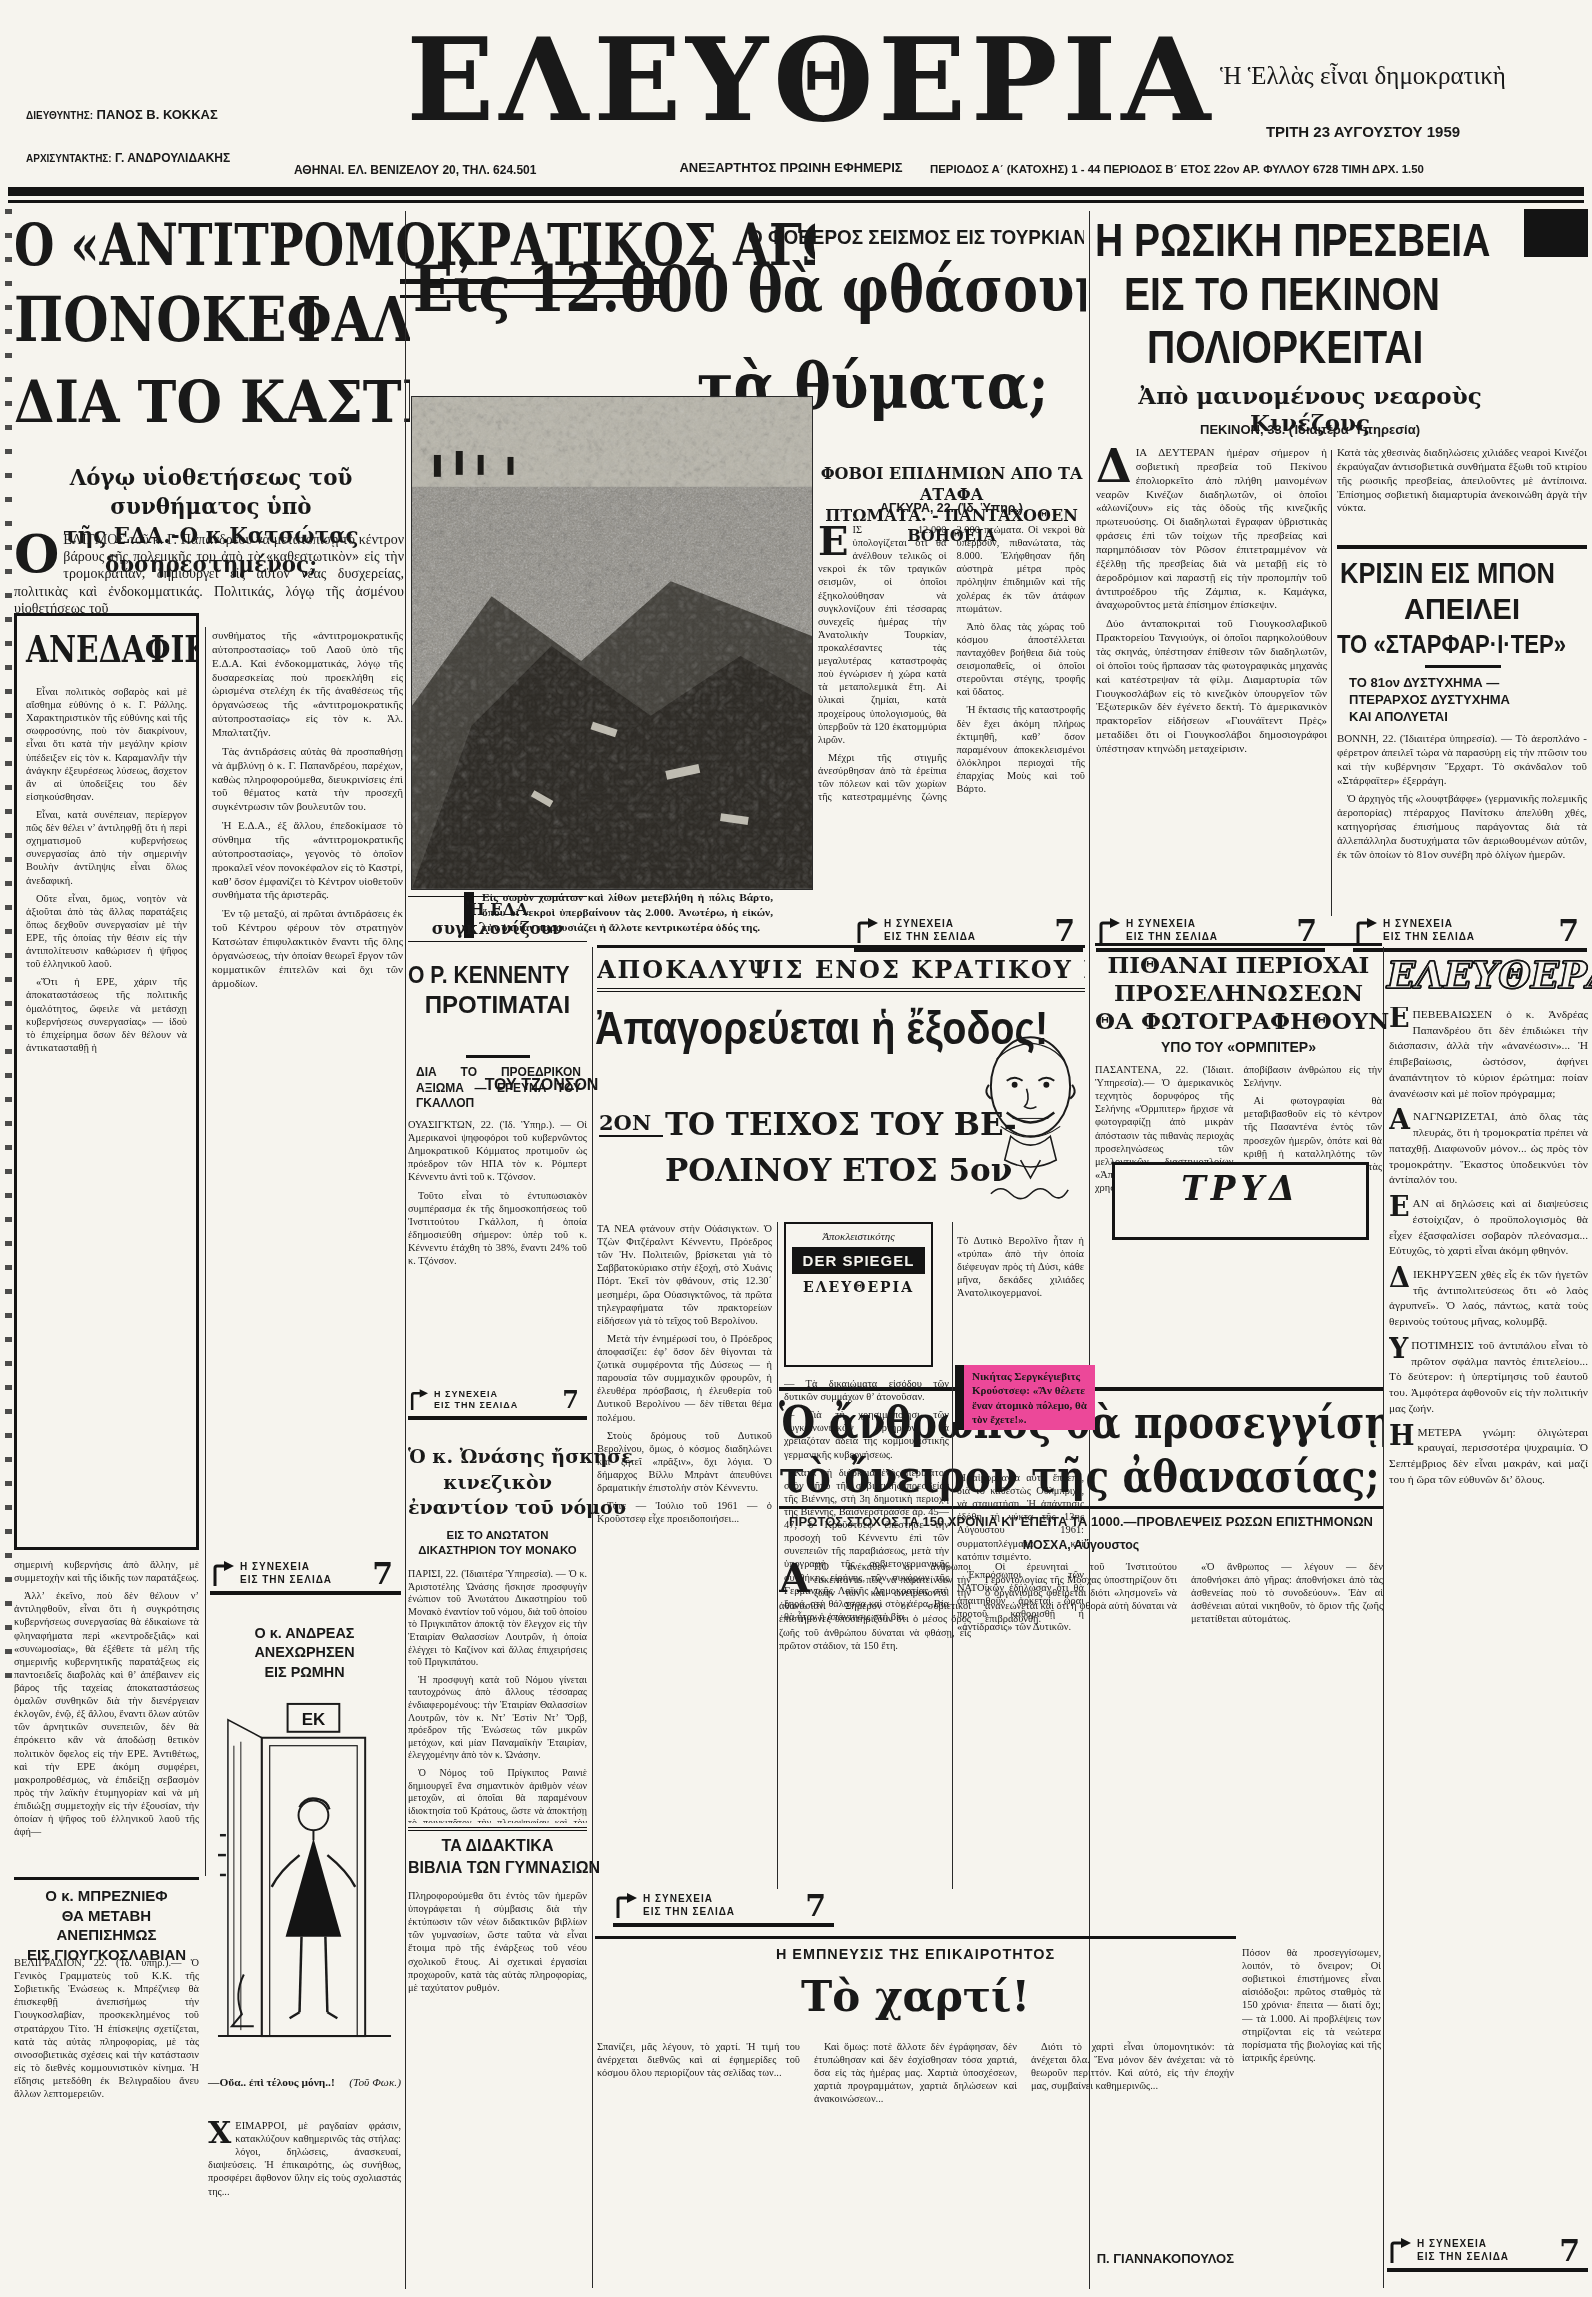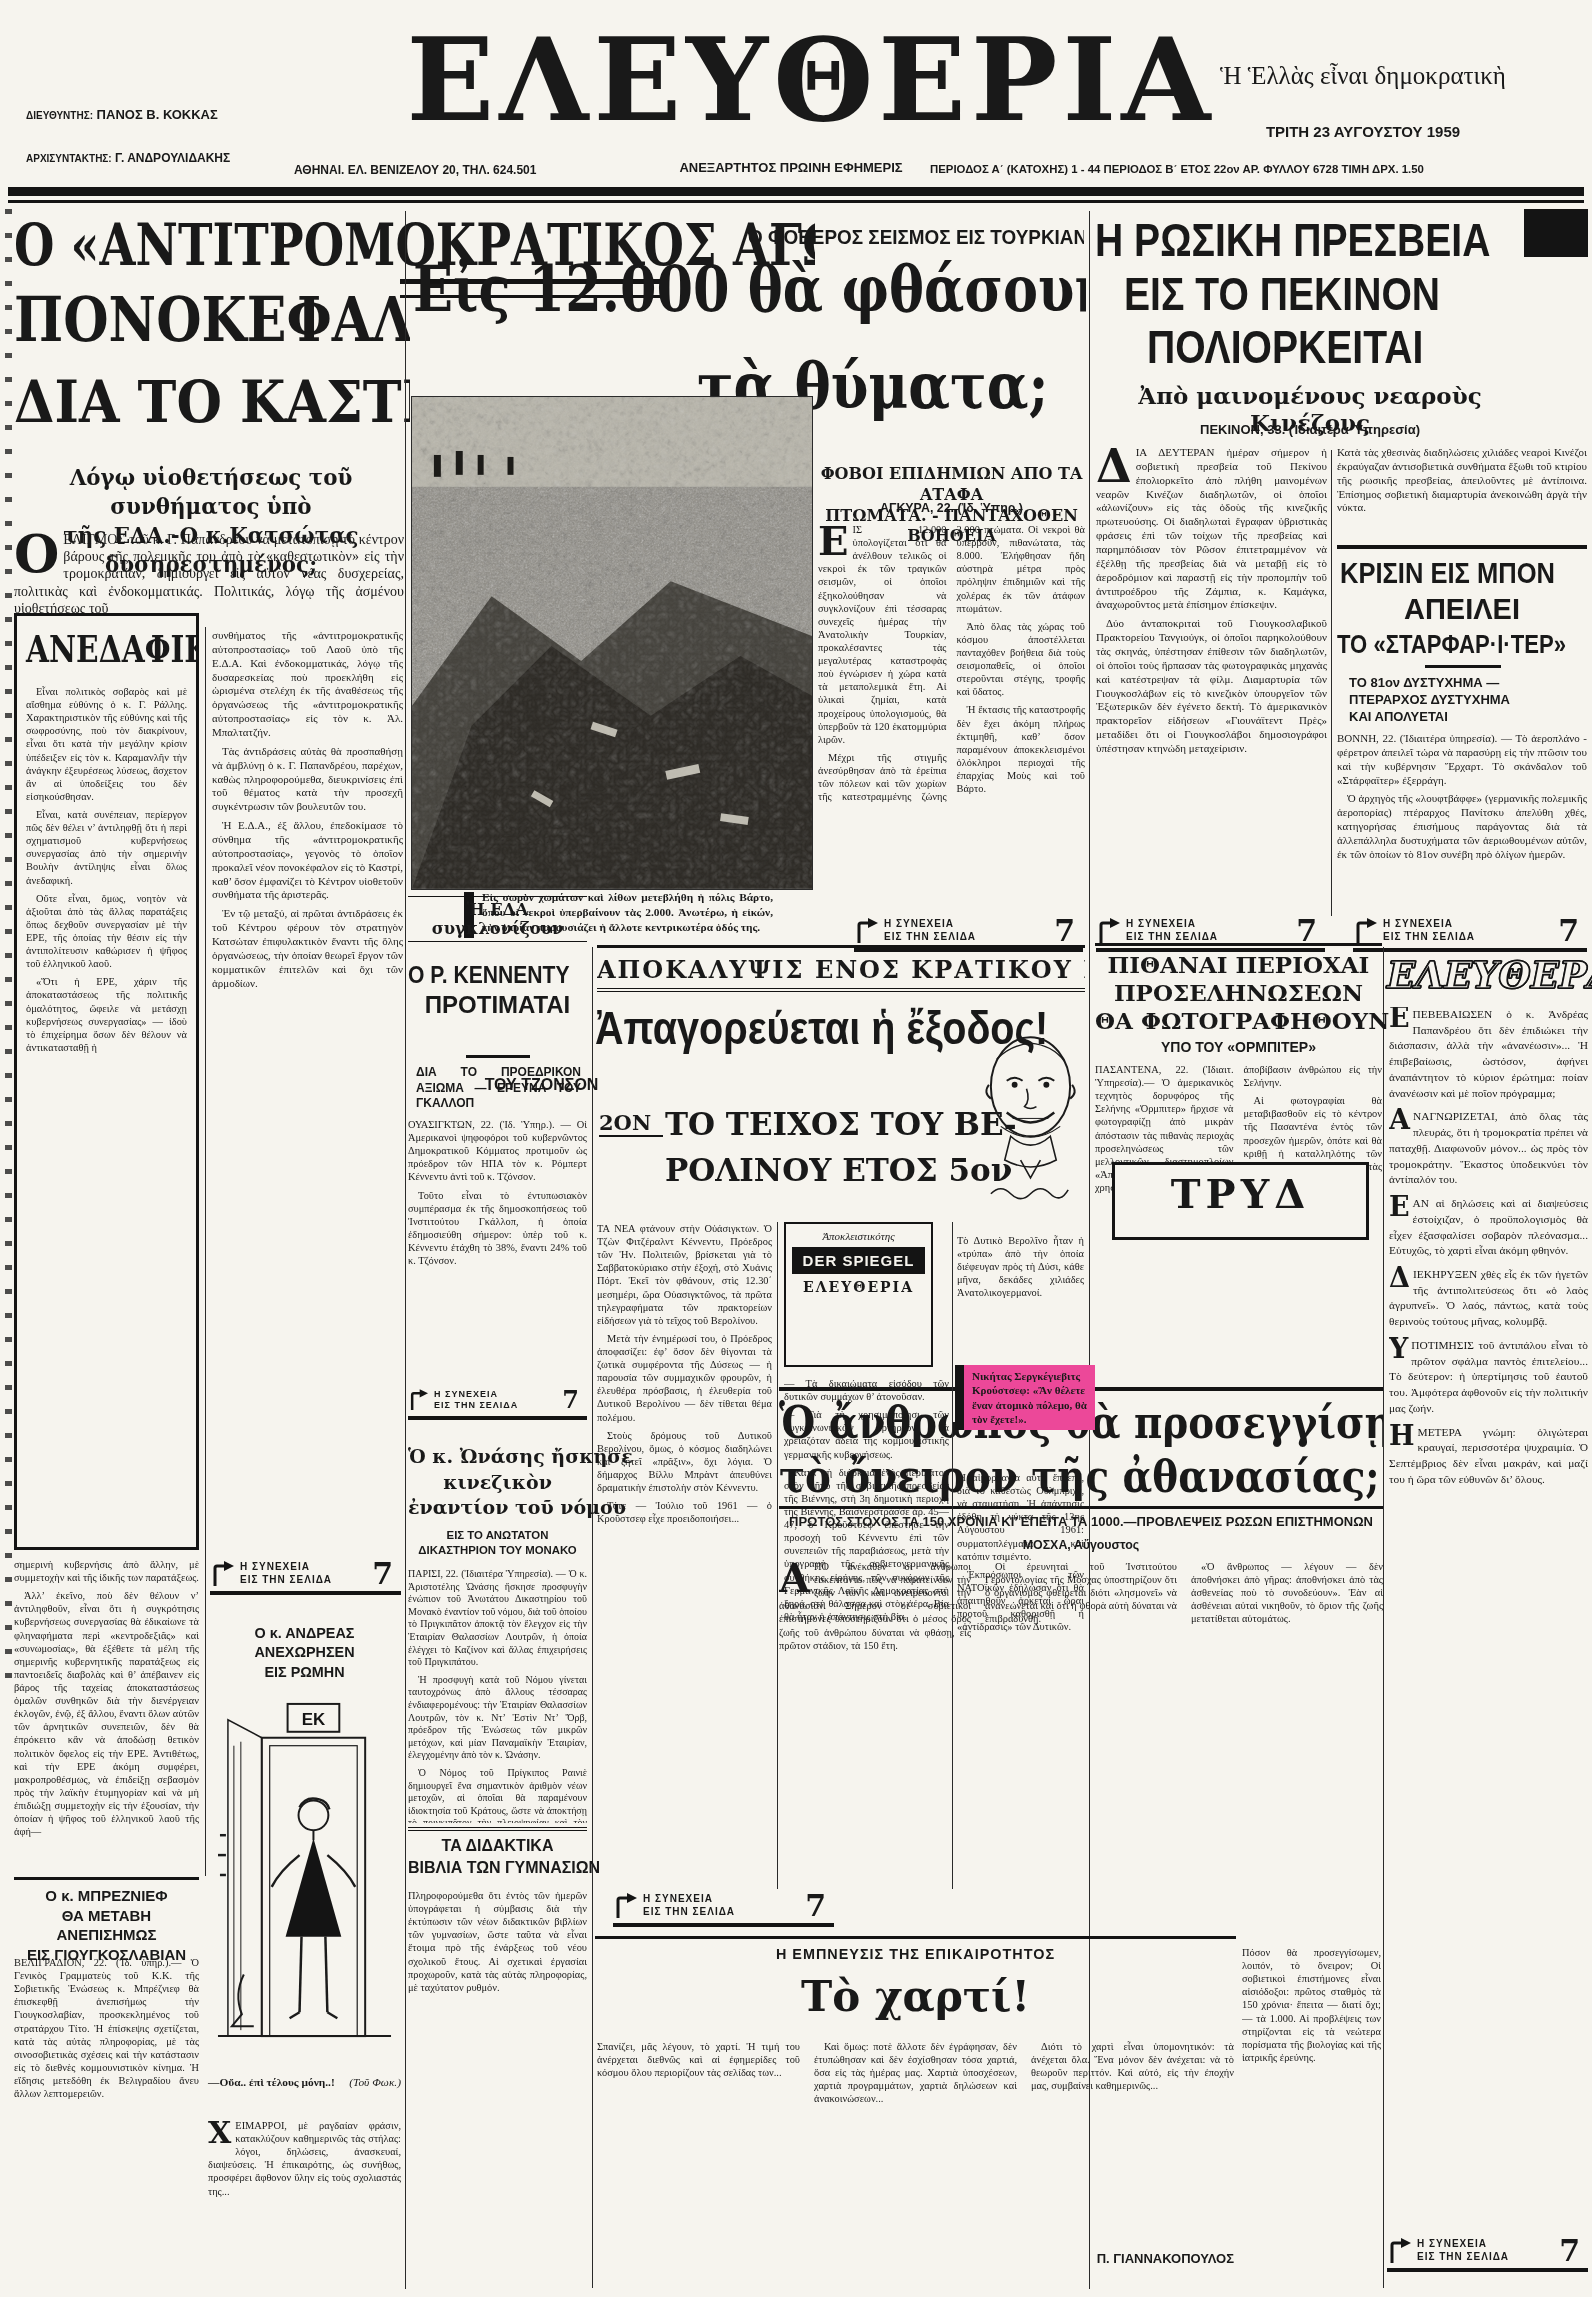--- a/index.html
+++ b/index.html
@@ -31,21 +31,21 @@
                  text-shadow:-1px 0 #141414,1px 0 #141414,0 -1px #141414,0 1px #141414;}
   .fc-init{float:left;font-family:"DejaVu Serif",serif;font-weight:bold;font-size:27px;line-height:.85;margin-right:3px;}
   .fcp{margin:0 0 8px 0;text-align:justify;}
   .quote-box{border-left:9px solid #141414;padding:4px 2px 4px 8px;font-weight:bold;font-size:11px;line-height:1.3;background:#ec4899;}
   .spiegel{border:2px solid #141414;background:#f6f4ee;text-align:center;padding:6px 4px;}
   .spiegel .tag{font-style:italic;font-size:11px;}
   .spiegel .logo{background:#141414;color:#f6f4ee;font-family:"Liberation Sans",sans-serif;
                  font-weight:bold;font-size:15px;padding:5px 2px;margin:5px 2px;letter-spacing:1px;}
   .spiegel .pap{font-family:"DejaVu Serif",serif;font-weight:bold;font-size:14px;letter-spacing:2px;}
   .trud-box{border:3px solid #141414;background:#f6f4ee;text-align:center;}
-  .trud-box .tl{font-family:"DejaVu Serif",serif;font-weight:bold;font-size:40px;letter-spacing:5px;line-height:1.45;}
+  .trud-box .tl{font-family:"DejaVu Serif",serif;font-weight:bold;font-style:italic;font-size:33px;letter-spacing:5px;line-height:1.45;}
   .edge-marks{background:repeating-linear-gradient(#141414 0 5px,transparent 5px 24px);width:7px;opacity:.75;}
   .cap-bar{background:#141414;}
   svg text{font-family:"Liberation Sans",sans-serif;}
 </style>
 </head>
 <body>
 
 <div id="page">
 
   <div class="abs edge-marks" style="left:5px;top:209px;height:1473px;"></div>

